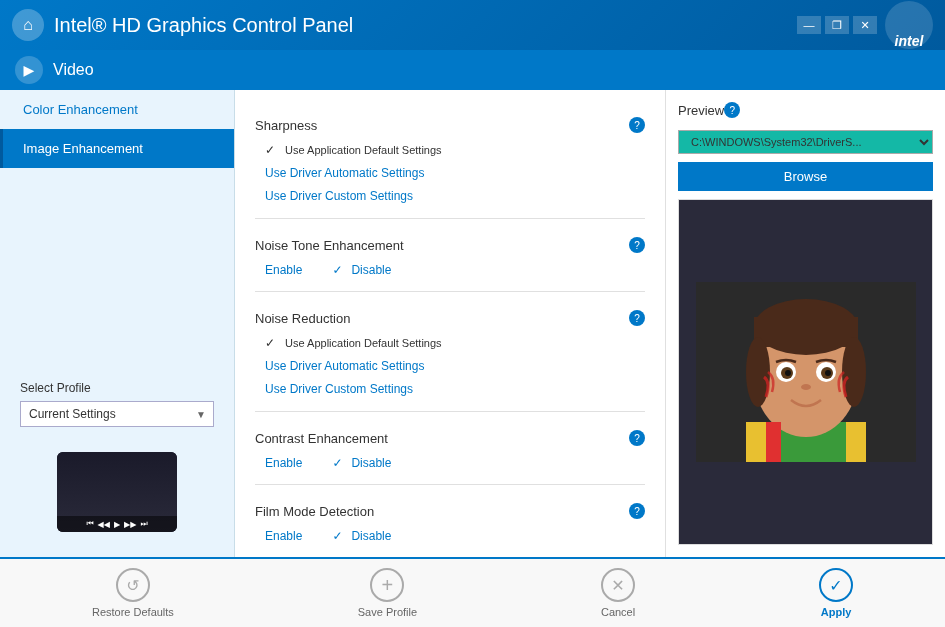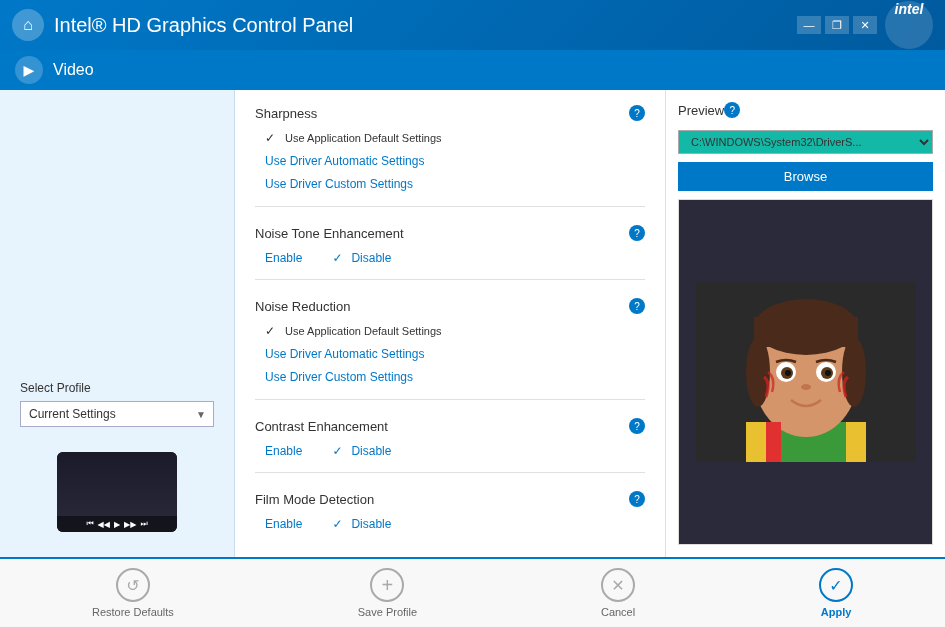--- a/index.html
+++ b/index.html
@@ -24,21 +24,21 @@
     .title-bar-title { color: white; font-size: 20px; font-weight: 300; }
     .title-bar-controls { display: flex; gap: 4px; align-items: center; }
     .title-btn {
       width: 24px; height: 18px; background: rgba(255,255,255,0.2);
       border: none; color: white; cursor: pointer; font-size: 11px;
       display: flex; align-items: center; justify-content: center;
     }
     .intel-logo {
       width: 48px; height: 48px; border-radius: 50%;
       background: rgba(255,255,255,0.15);
-      display: flex; align-items: flex-start; justify-content: center;
+      display: flex; align-items: flex-end; justify-content: center;
       color: white; font-size: 13px; font-style: italic; font-weight: bold;
     }
 
     
     .sub-header {
       background: #0078c8;
       height: 40px;
       display: flex;
       align-items: center;
       padding: 0 15px;
@@ -116,21 +116,21 @@
       height: 16px; background: rgba(0,0,0,0.5);
       display: flex; align-items: center; justify-content: center; gap: 4px;
       color: white; font-size: 8px;
     }
 
     
     .content-area {
       flex: 1;
       background: white;
       overflow-y: auto;
-      padding: 15px 20px;
+      padding: 27px 20px;
     }
 
     
     .section { margin-bottom: 18px; border-bottom: 1px solid #e0e0e0; padding-bottom: 14px; }
     .section:last-child { border-bottom: none; }
     .section-header { display: flex; align-items: center; justify-content: space-between; margin-bottom: 10px; }
     .section-title { font-size: 13px; font-weight: 500; color: #333; }
     .info-icon {
       width: 16px; height: 16px; border-radius: 50%;
       background: #0078c8; color: white;
@@ -226,20 +226,28 @@
 <div class="sub-header">
   <div class="sub-header-icon">
     <span>▶</span>
   </div>
   <span class="sub-header-title">Video</span>
 </div>
 
 <div class="main-layout">
 
   <div class="sidebar">
+    <div class="sidebar-nav">
+      <div class="sidebar-item">
+        <span>Color Enhancement</span>
+      </div>
+      <div class="sidebar-item active">
+        <span>Image Enhancement</span>
+      </div>
+    </div>
     <div class="sidebar-spacer"></div>
     <div class="sidebar-profile">
       <div class="sidebar-profile-label">Select Profile</div>
       <div class="sidebar-select-wrapper">
         <select class="sidebar-select">
           <option>Current Settings</option>
           <option>Default</option>
           <option>Custom</option>
         </select>
         <span class="sidebar-select-arrow">▼</span>

